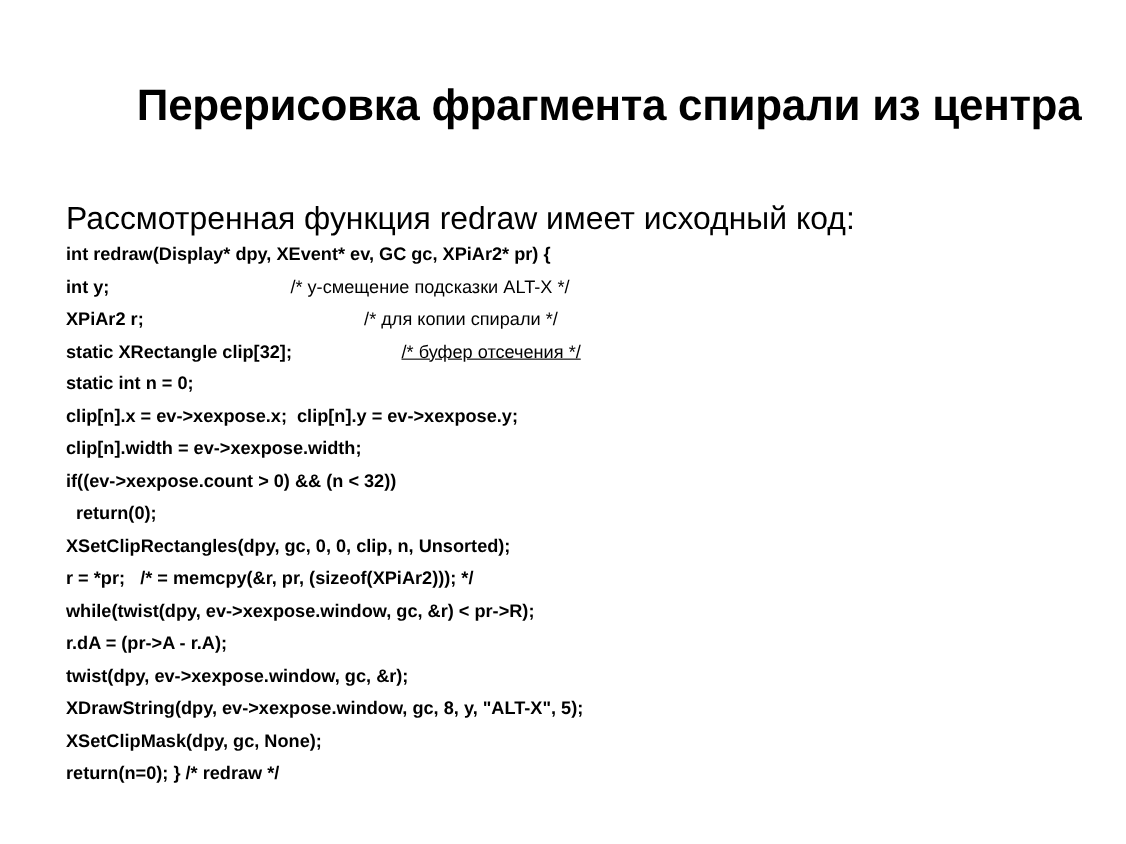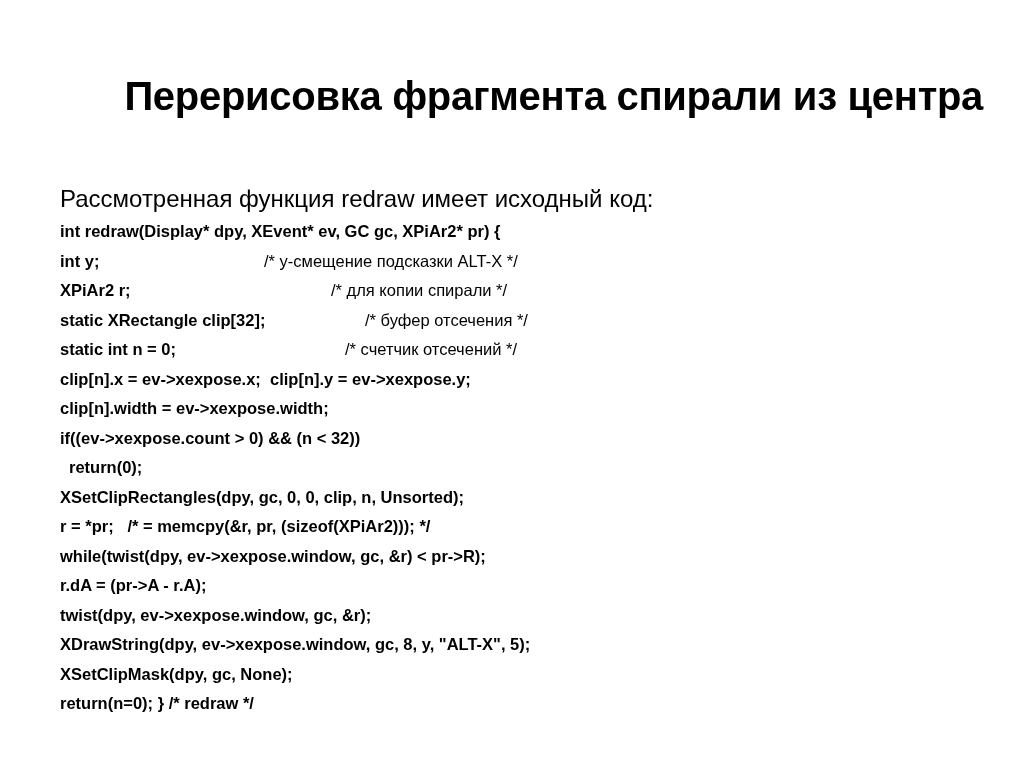--- a/index.html
+++ b/index.html
@@ -27,21 +27,21 @@
     line-height: 56px;
     margin: 0;
   }
   .content {
     position: absolute;
     left: 60px;
     top: 183px;
     width: 940px;
   }
   .intro {
-    font-size: 24px;
+    font-size: 29px;
     line-height: 32px;
     height: 34px;
     margin: 0;
   }
   .code-lines {
     list-style: none;
     margin: 0;
     padding: 0;
   }
   .code-line {
@@ -69,22 +69,22 @@
 <body>
 
 <h1 class="slide-title">Перерисовка фрагмента спирали из центра</h1>
 
 <div class="content">
   <p class="intro">Рассмотренная функция redraw имеет исходный код:</p>
   <ul class="code-lines">
     <li class="code-line"><span class="stmt">int redraw(Display* dpy, XEvent* ev, GC gc, XPiAr2* pr) {</span></li>
     <li class="code-line"><span class="stmt">int y;</span><span class="cmt" style="left: 204px;">/* y-смещение подсказки ALT-X */</span></li>
     <li class="code-line"><span class="stmt">XPiAr2 r;</span><span class="cmt" style="left: 271px;">/* для копии спирали */</span></li>
-    <li class="code-line"><span class="stmt">static XRectangle clip[32];</span><span class="cmt" style="left: 305px;">/* буфер отсечения */</span></li>
-    <li class="code-line"><span class="stmt">static int n = 0;</span><span class="cmt" style="left: 285px;">/* счетчик отсечений */</span></li>
+    <li class="code-line"><span class="stmt">static XRectangle clip[32];</span><span class="cmt" style="left: 305px; text-decoration: underline;">/* буфер отсечения */</span></li>
+    <li class="code-line"><span class="stmt">static int n = 0;</span></li>
     <li class="code-line"><span class="stmt">clip[n].x = ev-&gt;xexpose.x;  clip[n].y = ev-&gt;xexpose.y;</span></li>
     <li class="code-line"><span class="stmt">clip[n].width = ev-&gt;xexpose.width;</span></li>
     <li class="code-line"><span class="stmt">if((ev-&gt;xexpose.count &gt; 0) &amp;&amp; (n &lt; 32))</span></li>
     <li class="code-line indent"><span class="stmt">return(0);</span></li>
     <li class="code-line"><span class="stmt">XSetClipRectangles(dpy, gc, 0, 0, clip, n, Unsorted);</span></li>
     <li class="code-line"><span class="stmt">r = *pr;   /* = memcpy(&amp;r, pr, (sizeof(XPiAr2))); */</span></li>
     <li class="code-line"><span class="stmt">while(twist(dpy, ev-&gt;xexpose.window, gc, &amp;r) &lt; pr-&gt;R);</span></li>
     <li class="code-line"><span class="stmt">r.dA = (pr-&gt;A - r.A);</span></li>
     <li class="code-line"><span class="stmt">twist(dpy, ev-&gt;xexpose.window, gc, &amp;r);</span></li>
     <li class="code-line"><span class="stmt">XDrawString(dpy, ev-&gt;xexpose.window, gc, 8, y, "ALT-X", 5);</span></li>

